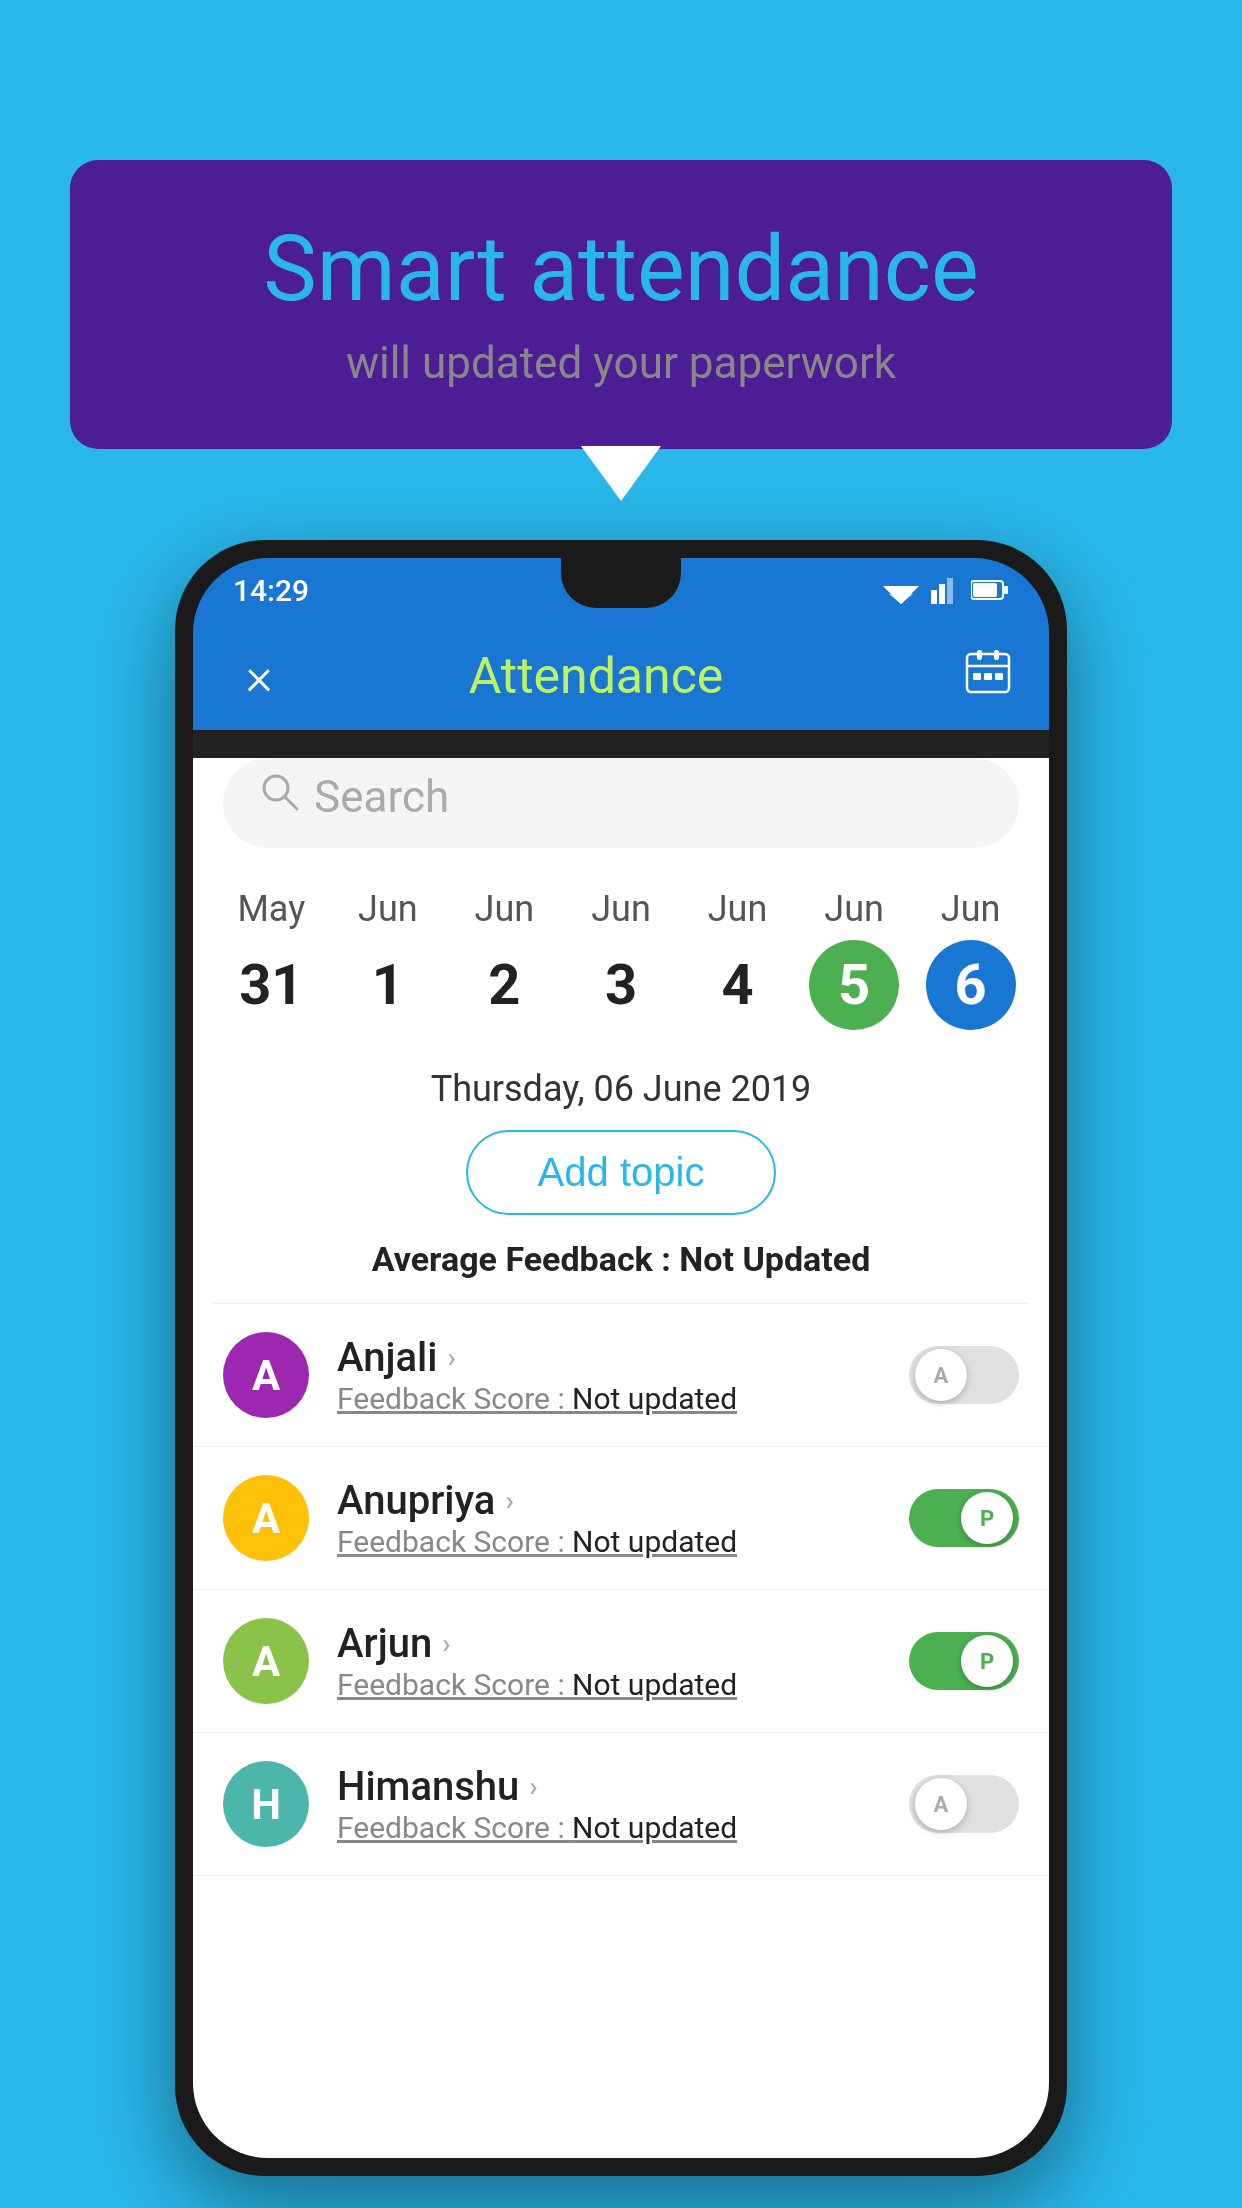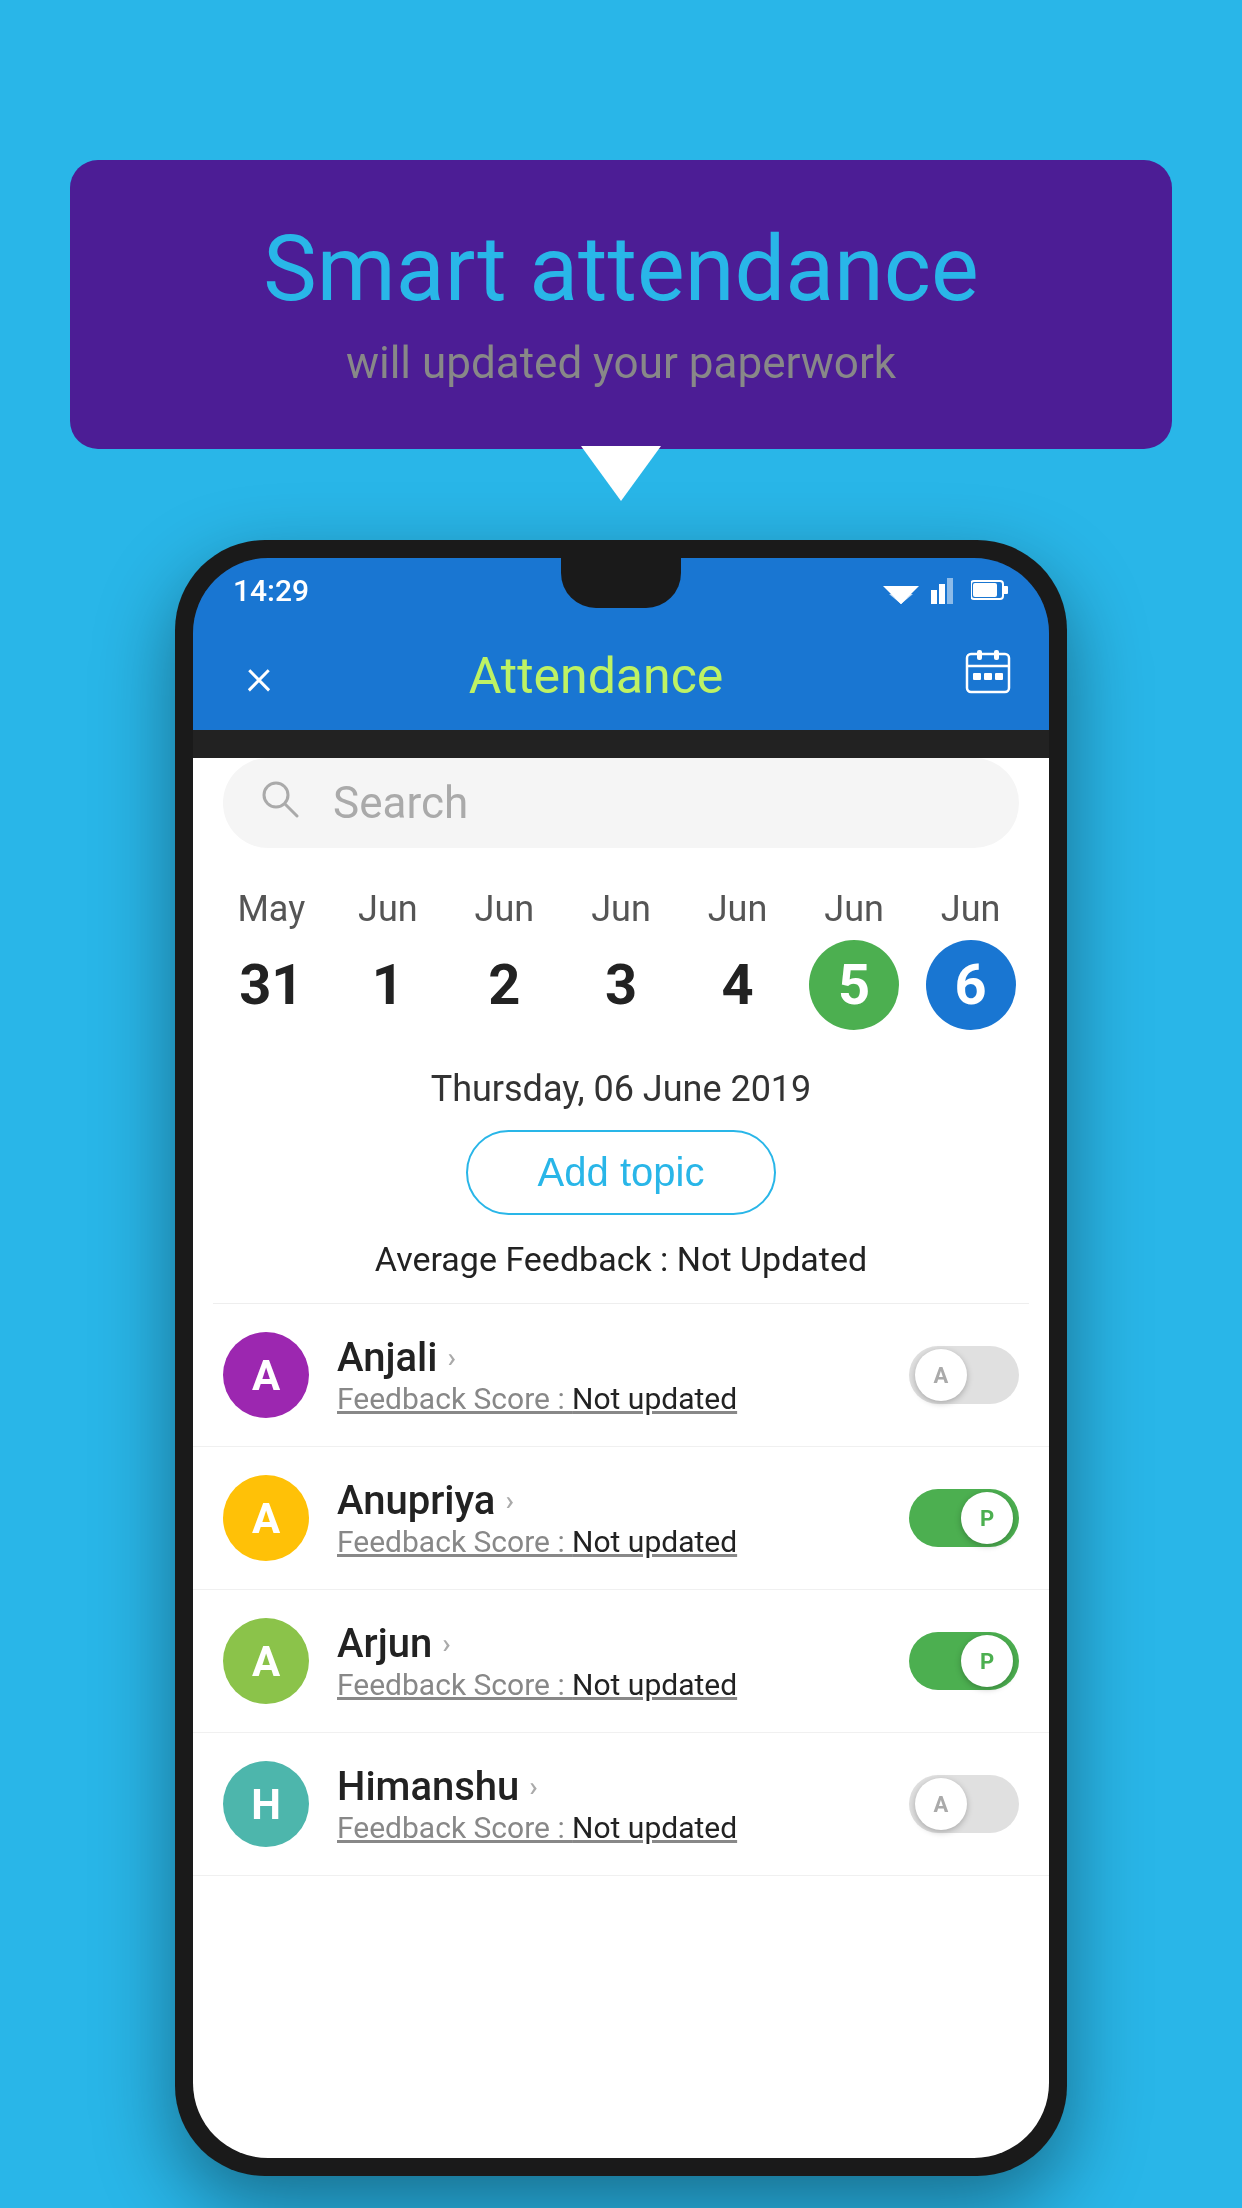--- a/index.html
+++ b/index.html
@@ -157,23 +157,23 @@
       min-height: 1400px;
     }
 
     
     .search-bar {
       margin: 28px 30px 20px;
       background: #f5f5f5;
       border-radius: 50px;
       height: 90px;
       display: flex;
-      align-items: center;
+      align-items: flex-start;
       padding: 13px 36px;
-      gap: 34px;
+      gap: 15px;
     }
 
     .search-icon-wrap {
       color: #aaa;
       font-size: 42px;
     }
 
     .search-text {
       font-size: 44px;
       color: #aaa;
@@ -249,21 +249,21 @@
     
     .feedback-avg {
       text-align: center;
       font-size: 34px;
       color: #888;
       margin-bottom: 24px;
     }
 
     .feedback-avg span {
       color: #222;
-      font-weight: 400;
+      font-weight: 700;
     }
 
     
     .divider {
       height: 1px;
       background: #eee;
       margin: 0 20px;
     }
 
     

